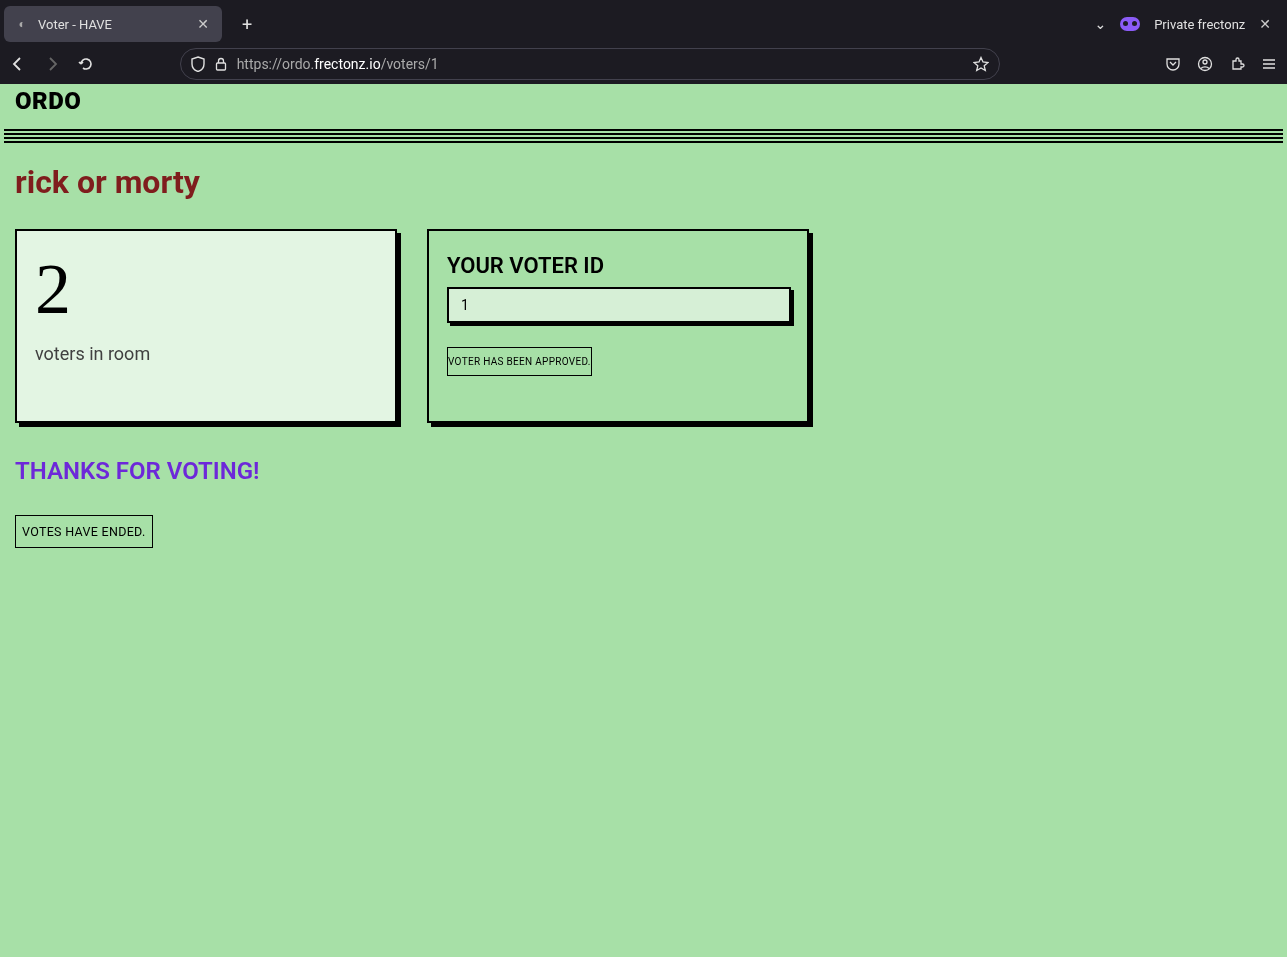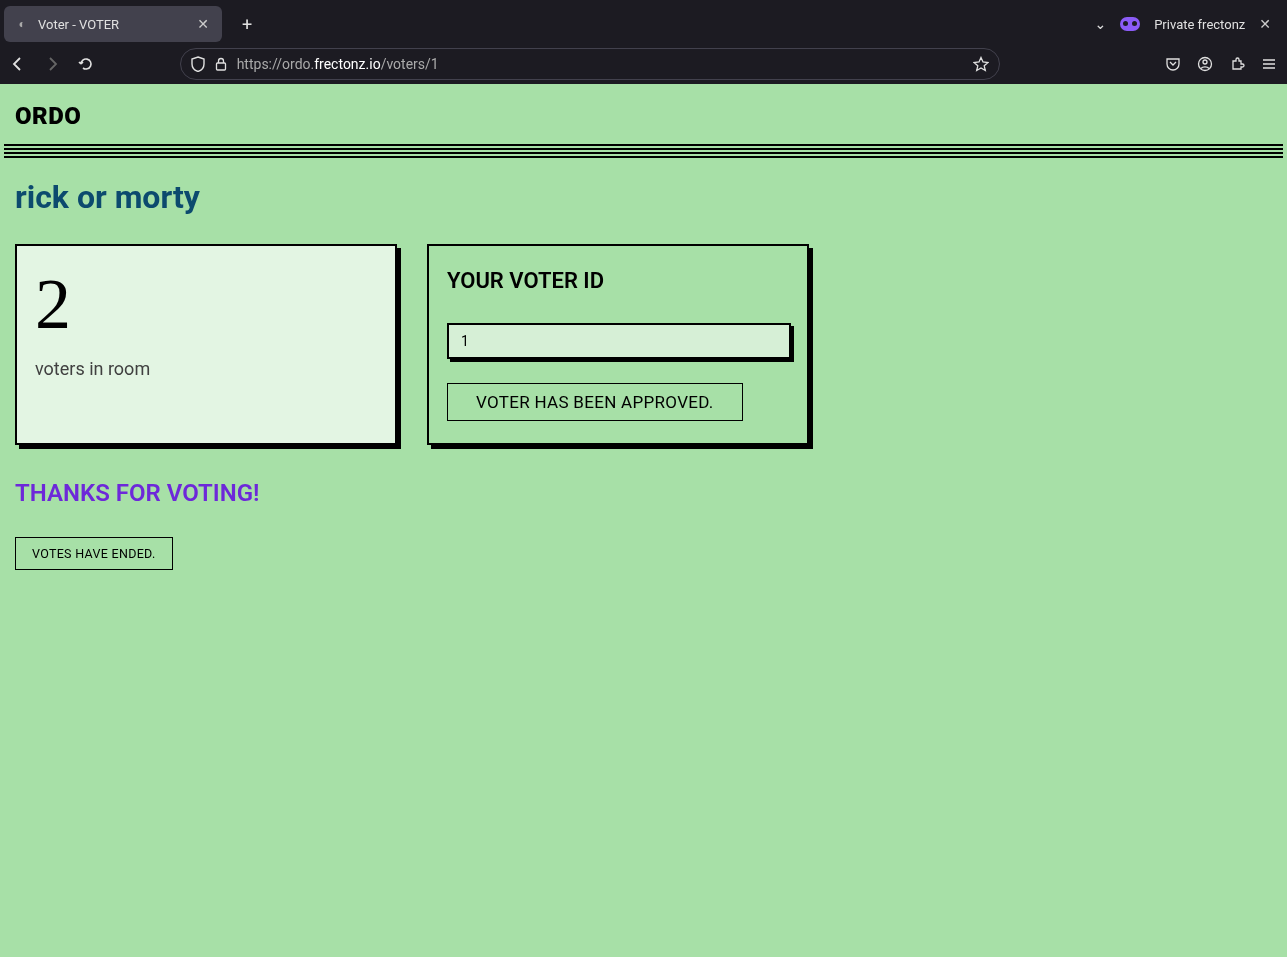--- a/index.html
+++ b/index.html
@@ -133,21 +133,21 @@
       padding-left: 20px;
     }
     
     
     .page {
       background: #a7e0a7;
       height: 873px;
       overflow: auto;
     }
     .page-header {
-      padding: 18px 15px 14px;
+      padding: 3px 15px 14px;
     }
     .logo {
       font-weight: 900;
       font-size: 24px;
       letter-spacing: 0.5px;
       color: #000;
     }
     .divider {
       height: 14px;
       background: repeating-linear-gradient(
@@ -156,21 +156,21 @@
         transparent 2px, transparent 4px
       );
       margin: 0 4px;
     }
     .content {
       padding: 20px 15px;
     }
     .room-title {
       font-size: 32px;
       font-weight: 700;
-      color: #0c4a6e;
+      color: #7f1d1d;
       margin-bottom: 28px;
     }
     .cards {
       display: flex;
       gap: 30px;
       margin-bottom: 34px;
     }
     .card {
       border: 2px solid #000;
       box-shadow: 4px 4px 0 #000;
@@ -193,66 +193,66 @@
       font-family: Georgia, serif;
     }
     .stat-label {
       font-size: 18px;
       color: #404040;
     }
     .card-heading {
       font-size: 22px;
       font-weight: 600;
       color: #000;
-      margin-bottom: 30px;
+      margin-bottom: 9px;
     }
     .voter-id-field {
       border: 2px solid #000;
       box-shadow: 3px 3px 0 #000;
       background: #d6efd6;
       padding: 8px 12px;
       font-size: 14px;
       color: #000;
       margin-bottom: 24px;
       width: 344px;
     }
     .status-btn {
       border: 1px solid #000;
       background: #a7e0a7;
-      padding: 8px 28px;
-      font-size: 17px;
+      padding: 8px 0;
+      font-size: 10px;
       color: #000;
       display: inline-block;
       letter-spacing: 0.3px;
     }
     .thanks {
       font-size: 24px;
       font-weight: 600;
       color: #6d28d9;
       margin-bottom: 30px;
     }
     .ended-btn {
       border: 1px solid #000;
       background: #a7e0a7;
-      padding: 8px 16px;
+      padding: 8px 6px;
       font-size: 12.5px;
       color: #000;
       display: inline-block;
       letter-spacing: 0.3px;
     }
     svg { display: block; }
   </style>
 </head>
 <body>
 
 <div class="browser-chrome">
   <div class="tab-bar">
     <div class="tab">
       <span class="tab-favicon">◐</span>
-      <span class="tab-title">Voter - VOTER</span>
+      <span class="tab-title">Voter - HAVE</span>
       <span class="tab-close">✕</span>
     </div>
     <div class="new-tab">+</div>
     <div class="tab-bar-right">
       <span class="chevron-down">⌄</span>
       <span class="private-mask"></span>
       <span>Private frectonz</span>
       <span style="font-size:14px;color:#ccc;">✕</span>
     </div>
   </div>

